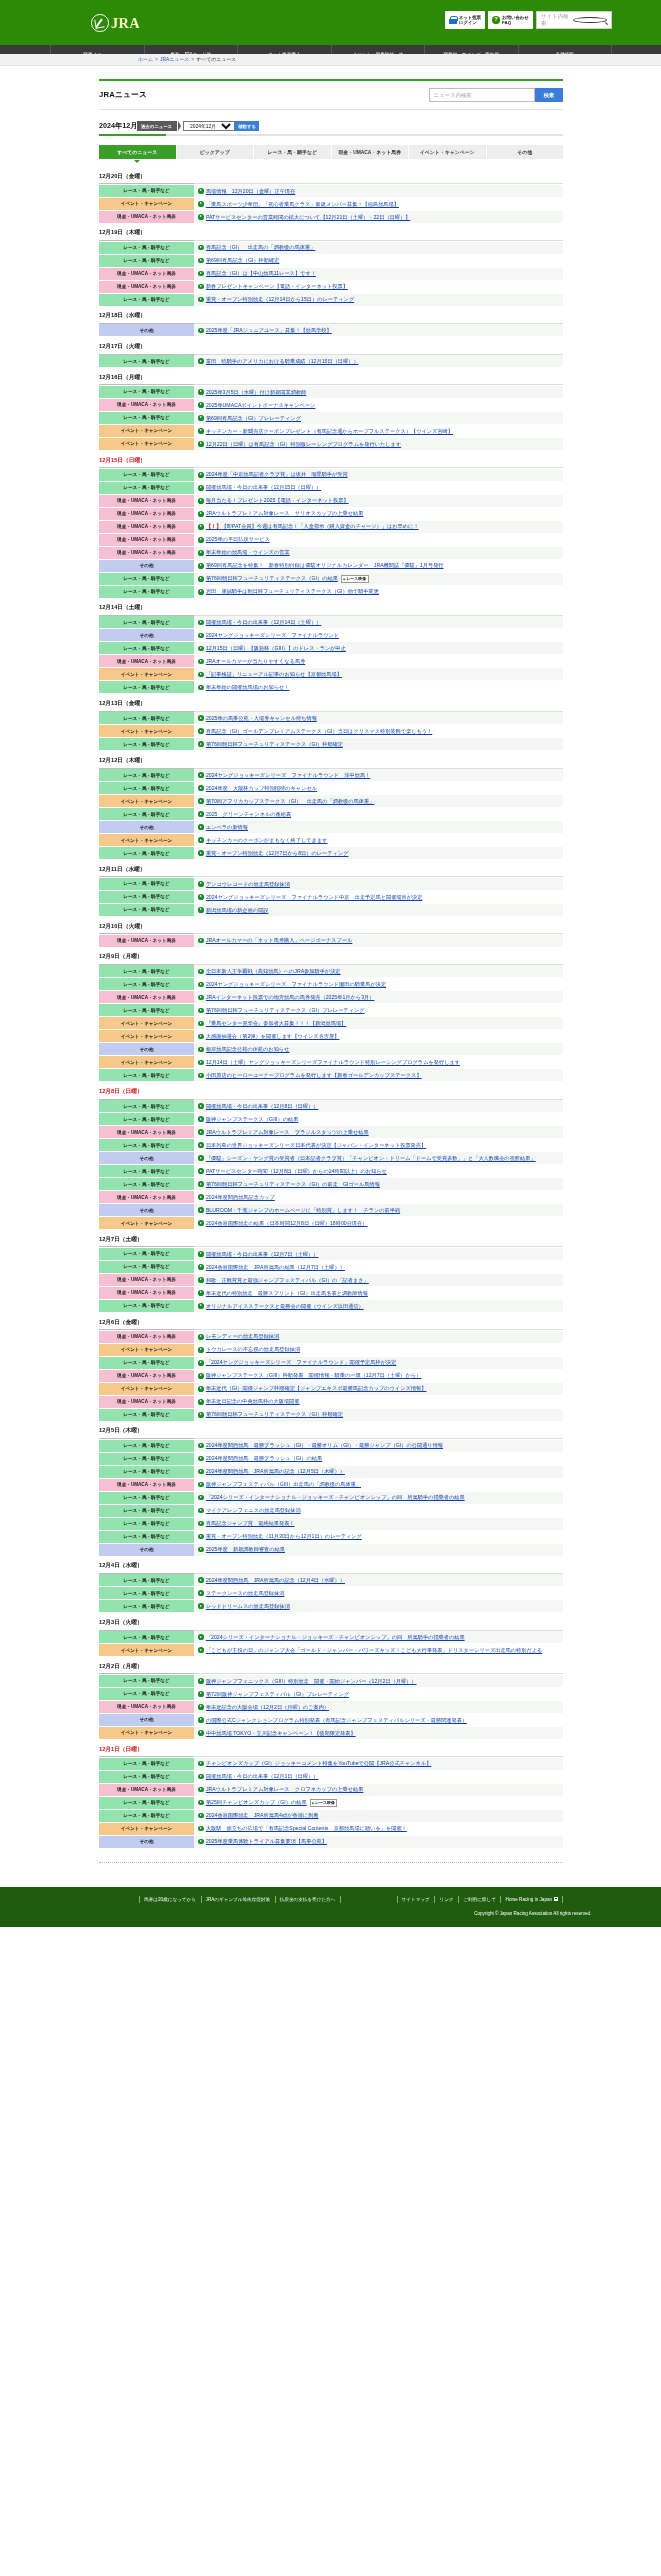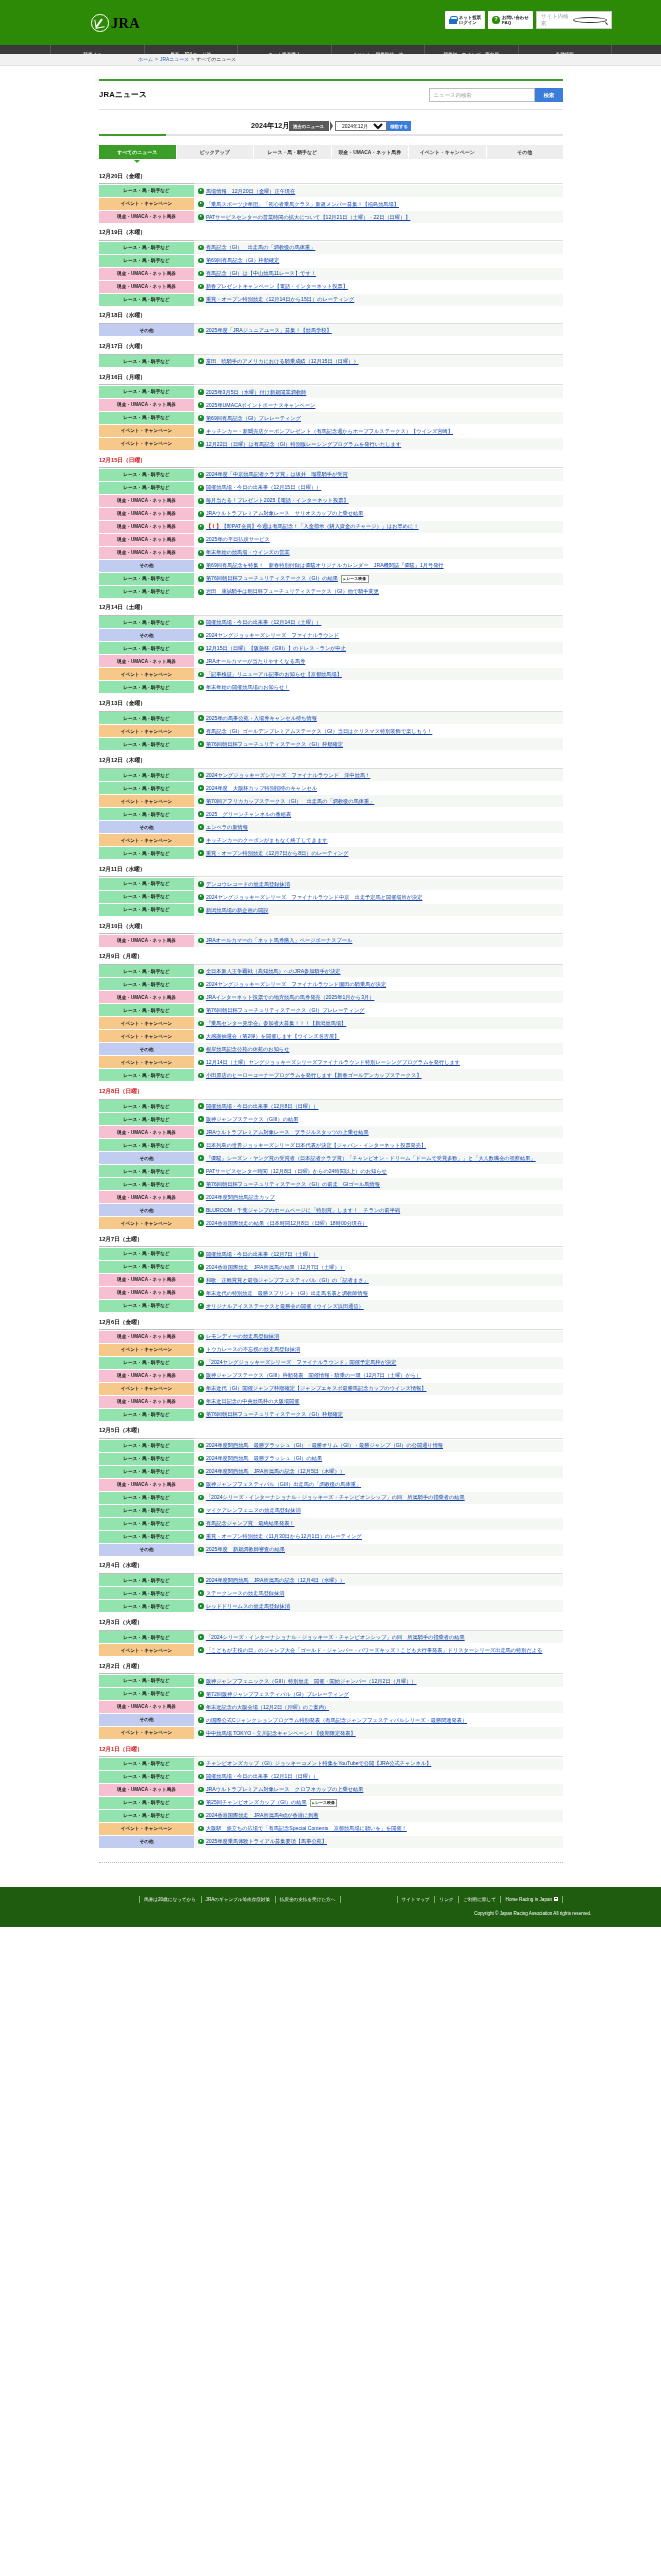--- a/index.html
+++ b/index.html
@@ -17,21 +17,21 @@
   .logo { position:absolute; left:41px; top:14.4px; display:flex; align-items:center; gap:2.6px; }
   .logo-mark { width:17.5px; height:17.5px; border:1.3px solid #fff; border-radius:50%; position:relative; }
   .logo-mark:before {
     content:""; position:absolute; left:3.1px; top:3.6px; width:8.2px; height:8.2px;
     border-left:1.5px solid #fff; border-bottom:1.5px solid #fff; transform:rotate(-10deg);
   }
   .logo-mark:after {
     content:""; position:absolute; left:6.2px; top:2.6px; width:1.5px; height:10.3px;
     background:#fff; transform:rotate(35deg);
   }
-  .logo-text { color:#000000; font-family:"Liberation Serif","DejaVu Serif",serif; font-size:14.4px; font-weight:bold; letter-spacing:0.3px; }
+  .logo-text { color:#fef9c3; font-family:"Liberation Serif","DejaVu Serif",serif; font-size:14.4px; font-weight:bold; letter-spacing:0.3px; }
 
   .hdr-btns { position:absolute; right:0; top:11.3px; display:flex; align-items:stretch; gap:3.1px; }
   .hdr-btn {
     background:#fff; border-radius:1px; display:flex; align-items:center; gap:2.1px;
     padding:2.6px 4.1px; min-width:38px; cursor:pointer;
   }
   .hdr-btn .glyph { flex:none; }
   .lock-ic { width:7.2px; height:8.2px; position:relative; }
   .lock-ic:before { content:""; position:absolute; left:1px; top:0; width:5.2px; height:4.1px; border:1px solid #1b6fc4; border-bottom:none; border-radius:2.6px 2.6px 0 0;}
   .lock-ic:after { content:""; position:absolute; left:0; top:3.1px; width:7.2px; height:5.2px; background:#1b6fc4; border-radius:0.5px;}
@@ -64,21 +64,21 @@
   .search-grp input {
     width:106px; height:14.4px; border:0.5px solid #bdbdbd; padding:0 3.6px;
     font-size:5.4px; font-family:inherit; color:#333; outline:none;
   }
   .search-grp input::placeholder { color:#9a9a9a; }
   .search-grp button {
     width:28px; background:#3b7dd8; color:#fff; border:none; font-size:5.2px;
     font-family:inherit; font-weight:bold; cursor:pointer;
   }
 
-  .month-row { display:flex; align-items:flex-end; justify-content:center; margin-top:10.8px; }
+  .month-row { display:flex; align-items:flex-end; justify-content:flex-start; margin-top:10.8px; }
   .month-label { font-size:7.2px; font-weight:bold; color:#111; }
   .month-ctl { display:flex; align-items:center; gap:0; }
   .past-tag {
     background:#5a5a5a; color:#fff; font-size:4.4px; font-weight:bold; padding:2.6px 5.2px 2.6px 3.6px;
     position:relative; height:10.3px; line-height:5.2px;
   }
   .past-tag:after { content:""; position:absolute; right:-3.6px; top:0; border-left:3.6px solid #5a5a5a; border-top:5.2px solid transparent; border-bottom:5.2px solid transparent; }
   .month-sel {
     margin-left:5.7px; height:10.3px; border:0.5px solid #767676; background:#fff;
     font-size:4.9px; font-family:inherit; padding:0 1px 0 2.1px; color:#111;

